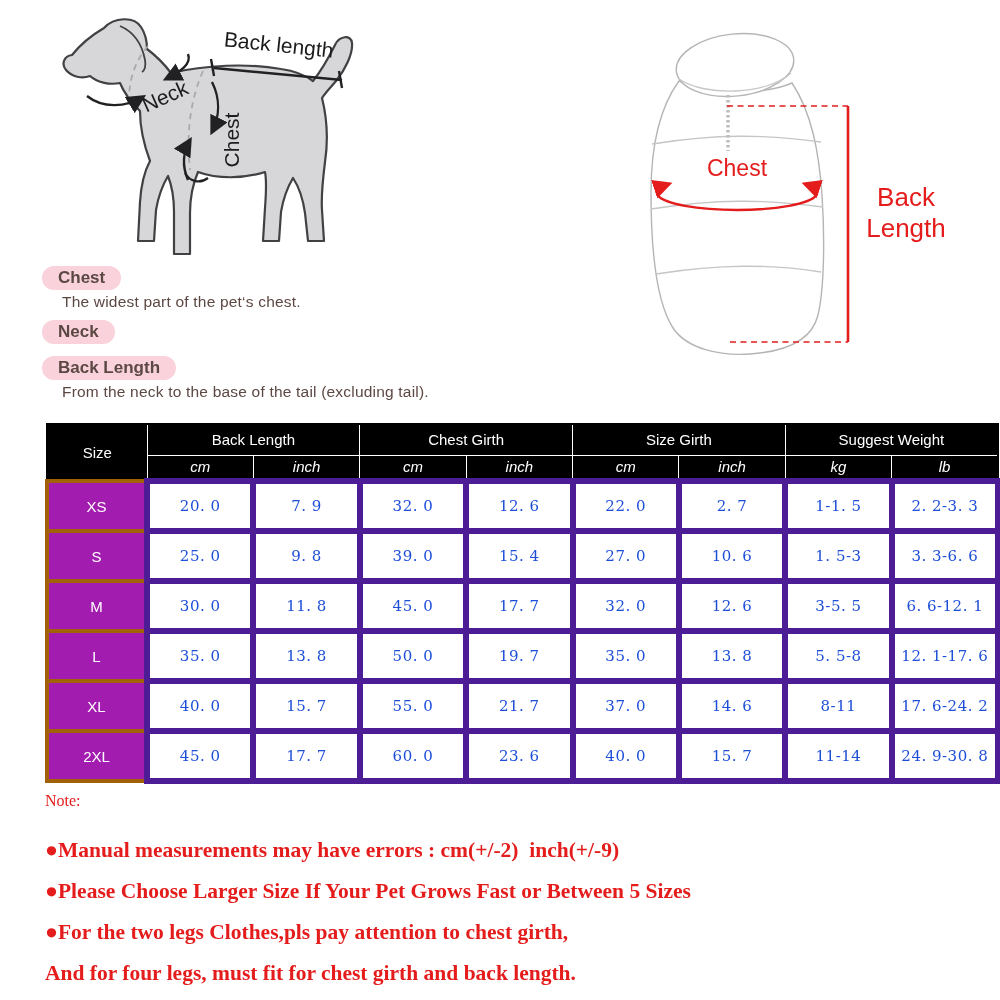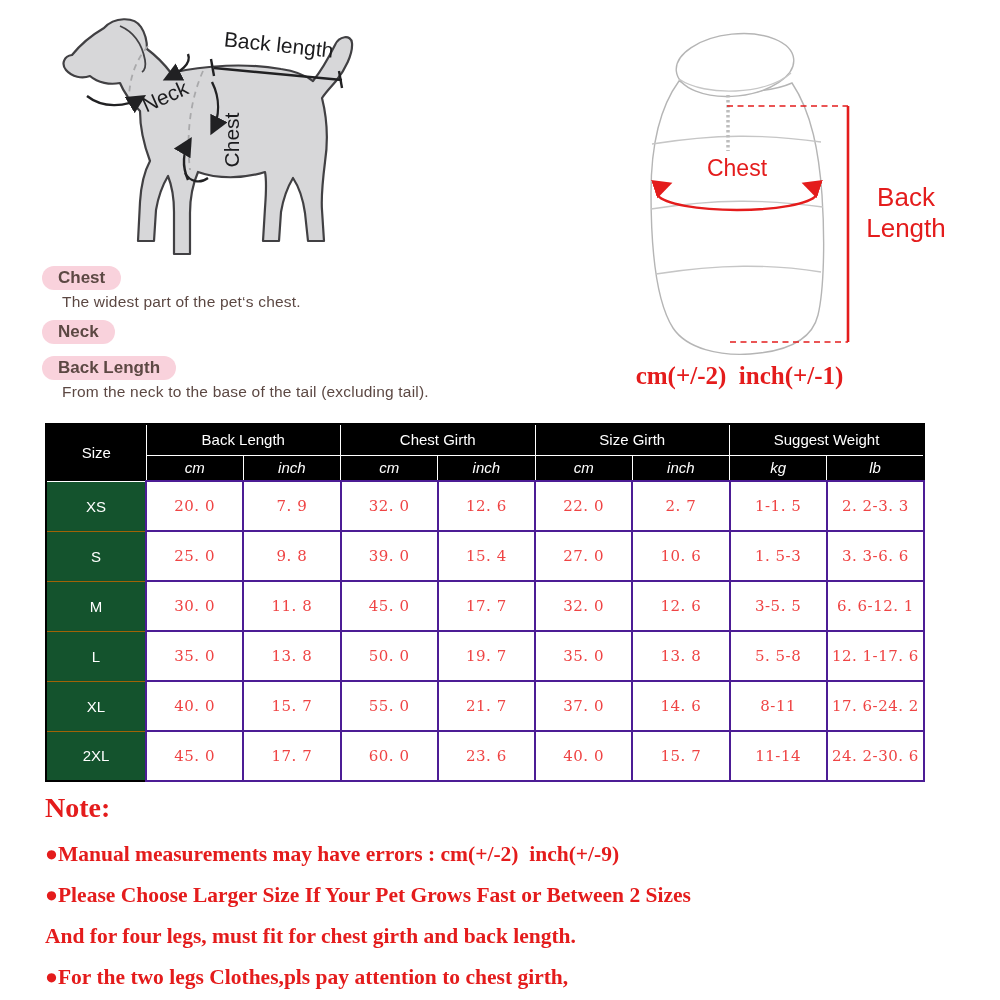--- a/index.html
+++ b/index.html
@@ -21,44 +21,44 @@
   .defs { position:absolute; left:42px; top:266px; width:540px; }
   .def-block { margin-bottom:9px; }
   .def-badge {
     display:inline-block; background:var(--pink); color:var(--brown);
     font-weight:bold; font-size:17px; line-height:24px;
     padding:0 16px; border-radius:13px; margin-bottom:3px;
   }
   .def-text { font-size:15.5px; color:var(--brown); letter-spacing:.2px;margin-left:20px; }
   
   table.size-table {
-    position:absolute; left:45px; top:423px; width:880px;
+    position:absolute; left:45px; top:423px; width:956px;
     border-collapse:collapse; table-layout:fixed; border:2px solid #000;
   }
   .size-table col.c-size { width:100px; }
   .size-table th, .size-table td { text-align:center; vertical-align:middle; }
   .size-table thead th {
     background:#000; color:#fff; font-weight:400; font-size:15px;
     border:1px solid #fff;
   }
   .size-table thead tr.grp th { height:31px; }
   .size-table thead tr.sub th { height:26px;font-style:italic; }
   .size-table td {
-    border:2px solid #4c1d95; height:50px; background:#fff;
-    font-family:"DejaVu Serif", serif; font-size:15px; color:#ef4444;
+    border:6px solid #4c1d95; height:50px; background:#fff;
+    font-family:"DejaVu Serif", serif; font-size:15px; color:#1d4ed8;
     letter-spacing:.5px; white-space:pre;
   }
   .size-table td.size-cell {
-    background:#14532d; color:#fff; border:1px solid #a16207;
+    background:#a21caf; color:#fff; border:4px solid #a16207;
     font-family:"Liberation Sans", sans-serif; font-size:15px; letter-spacing:0;
   }
   
   .notes { position:absolute; left:45px; top:792px; width:930px;
            font-family:"Liberation Serif", serif; color:var(--red); }
-  .notes .note-heading { font-size:28px; font-weight:bold; margin-bottom:18px; }
+  .notes .note-heading { font-size:16px; font-weight:normal; margin-bottom:28px; }
   .notes .note-line { font-size:21.5px; font-weight:bold; margin-bottom:16px;
                       white-space:pre-wrap; }
   svg text { font-family:"Liberation Sans", sans-serif; }
   :root { --red:#e41c1c; --pink:#f9d2dc; --brown:#5c4843; }
 </style>
 </head>
 <body>
 
 <div class="page">
 
@@ -136,21 +136,20 @@
       <line x1="112" y1="91" x2="233" y2="91" stroke-width="1.6" stroke-dasharray="6 4.5"></line>
       <line x1="115" y1="327" x2="233" y2="327" stroke-width="1.6" stroke-dasharray="6 4.5"></line>
       <line x1="233" y1="91" x2="233" y2="327" stroke-width="2.6"></line>
     </g>
 
     <text x="122" y="161" text-anchor="middle" font-size="23" fill="#e41c1c" font-weight="500">Chest</text>
     <text x="291" y="191" text-anchor="middle" font-size="26" fill="#e41c1c" font-weight="500">Back</text>
     <text x="291" y="222" text-anchor="middle" font-size="26" fill="#e41c1c" font-weight="500">Length</text>
   </svg>
 
-  <div class="tolerance">cm(+/-2)  inch(+/-1)</div>
 
   <div class="defs">
     <div class="def-block">
       <div class="def-badge">Chest</div>
       <div class="def-text">The widest part of the pet‘s chest.</div>
     </div>
     <div class="def-block">
       <div class="def-badge">Neck</div>
     </div>
     <div class="def-block">
@@ -248,26 +247,26 @@
         </tr>
         <tr>
           <td class="size-cell">2XL</td>
           <td>45. 0</td>
           <td>17. 7</td>
           <td>60. 0</td>
           <td>23. 6</td>
           <td>40. 0</td>
           <td>15. 7</td>
           <td>11-14</td>
-          <td>24. 2-30. 6</td>
+          <td>24. 9-30. 8</td>
         </tr>
       </tbody>
   </table>
 
   <div class="notes">
     <div class="note-heading">Note:</div>
     <div class="note-line">●Manual measurements may have errors : cm(+/-2)  inch(+/-9)</div>
-    <div class="note-line">●Please Choose Larger Size If Your Pet Grows Fast or Between 2 Sizes</div>
+    <div class="note-line">●Please Choose Larger Size If Your Pet Grows Fast or Between 5 Sizes</div>
+    <div class="note-line">●For the two legs Clothes,pls pay attention to chest girth,</div>
     <div class="note-line">And for four legs, must fit for chest girth and back length.</div>
-    <div class="note-line">●For the two legs Clothes,pls pay attention to chest girth,</div>
   </div>
 
 </div>
 
 </body></html>

